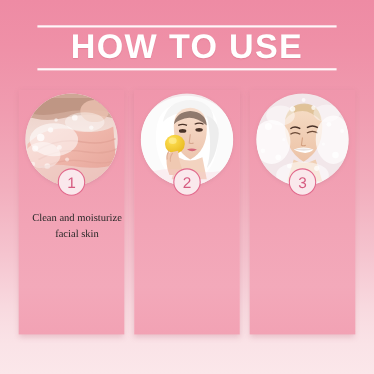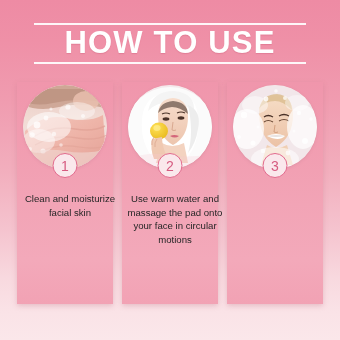--- a/index.html
+++ b/index.html
@@ -129,21 +129,21 @@
     position: absolute;
     left: 0;
     top: 110px;
     width: 106px;
     padding: 0 3px;
     box-sizing: border-box;
     text-align: center;
     font-size: 9.6px;
     line-height: 13.5px;
     color: #262626;
-    font-family: Liberation Sans, sans-serif;
+    font-family: Liberation Serif, serif;
   }
 </style>
 </head>
 <body>
 
 <div id="poster">
 
   <div class="header">
     <div class="rule top"></div>
     <div class="title">HOW TO USE</div>
@@ -234,21 +234,20 @@
             <ellipse cx="31" cy="46" rx="9" ry="8.5" fill="url(#g2pad)"></ellipse>
             <ellipse cx="29" cy="43" rx="3.6" ry="3" fill="#fff0a0" opacity="0.6"></ellipse>
             <path d="M24 54 Q22 64 26 74 L40 74 Q34 62 34 52 Z" fill="#f0c9b2"></path>
             <path d="M26 52 Q23 56 24 60" stroke="#dfae96" stroke-width="1" fill="none"></path>
             <path d="M29 54 Q26 58 27 62" stroke="#dfae96" stroke-width="1" fill="none"></path>
             <path d="M0 74 Q22 66 42 70 Q64 74 84 68 L84 84 H0 Z" fill="#f6c7d3" opacity="0.25"></path>
           </g>
         </svg>
       </div>
       <div class="badge">2</div>
-      <div class="caption">Use warm water and massage the pad onto your face in circular motions</div>
     </div>
 
     <div class="card">
       <div class="photo">
         <svg viewBox="0 0 84 84" xmlns="http://www.w3.org/2000/svg">
           <defs>
             <clipPath id="c3">
                 <circle cx="42" cy="42" r="42"></circle>
               </clipPath>
             <linearGradient id="g3skin" x1="0" y1="0" x2="0" y2="1">

